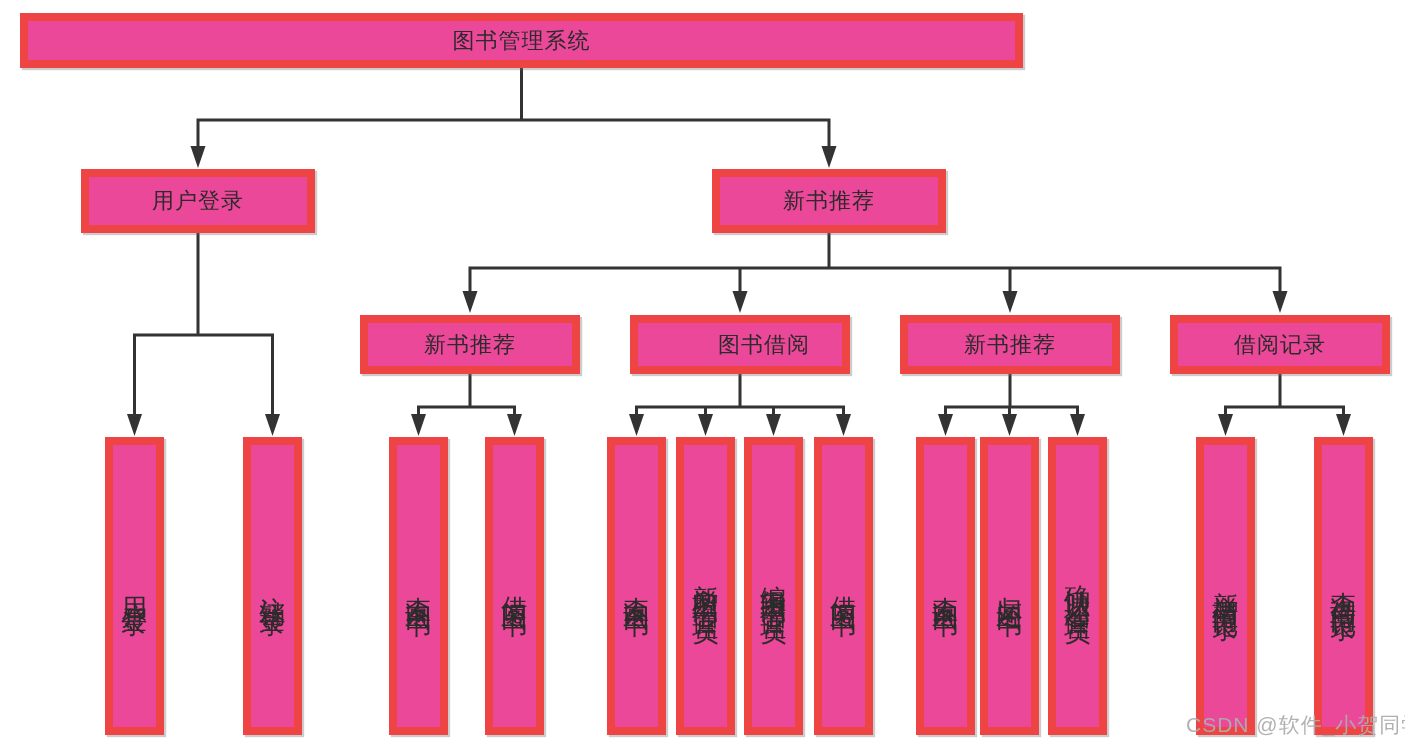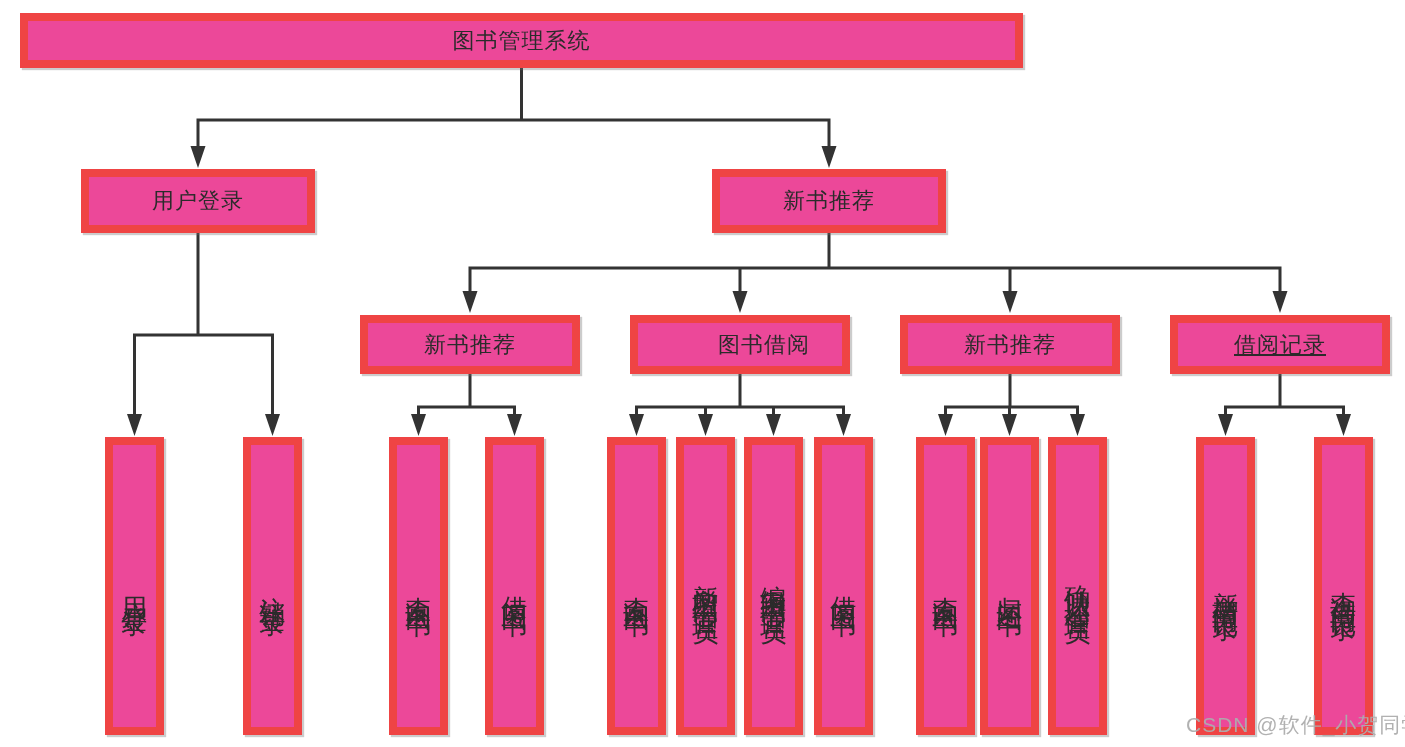--- a/index.html
+++ b/index.html
@@ -47,21 +47,21 @@
   }
   
   .n-root  { left: 20px;  top: 13px;  width: 1003px; height: 55px; }
   
   .n-l1a   { left: 81px;  top: 169px; width: 234px;  height: 64px; }
   .n-l1b   { left: 712px; top: 169px; width: 234px;  height: 64px; }
   
   .n-l2a   { left: 360px;  top: 315px; width: 220px; height: 59px; }
   .n-l2b   { left: 630px;  top: 315px; width: 220px; height: 59px; padding-left: 48px; }
   .n-l2c   { left: 900px;  top: 315px; width: 220px; height: 59px; }
-  .n-l2d   { left: 1170px; top: 315px; width: 220px; height: 59px; text-decoration: underline; }
+  .n-l2d   { left: 1170px; top: 315px; width: 220px; height: 59px; }
   
   .leaf    { top: 437px; width: 59px; height: 298px; }
   .lf1  { left: 105px; }
   .lf2  { left: 243px; }
   .lf3  { left: 389px; }
   .lf4  { left: 485px; }
   .lf5  { left: 607px; }
   .lf6  { left: 676px; }
   .lf7  { left: 744px; }
   .lf8  { left: 814px; }

